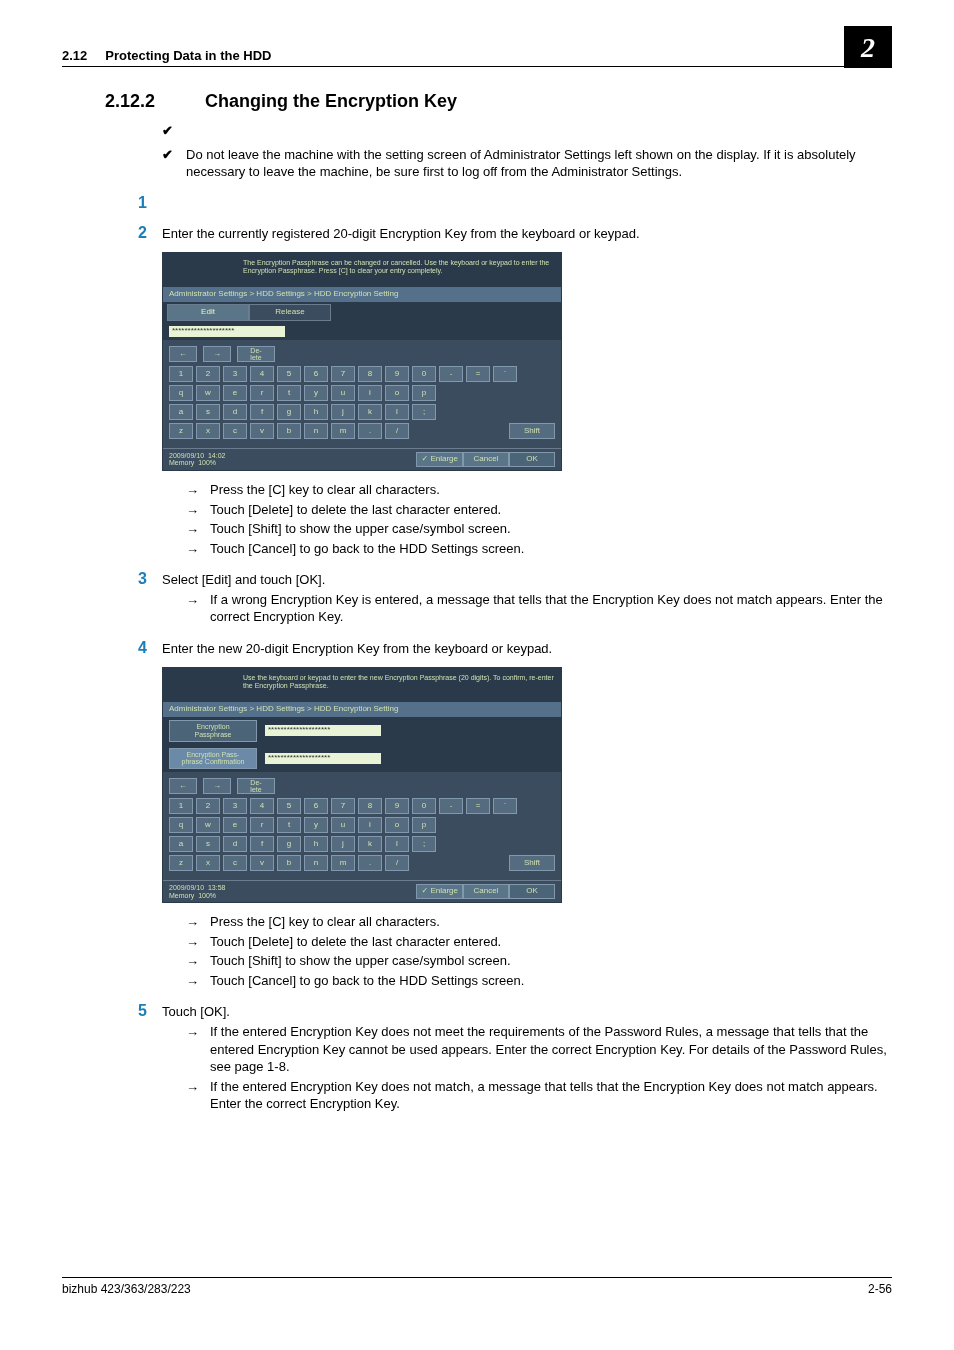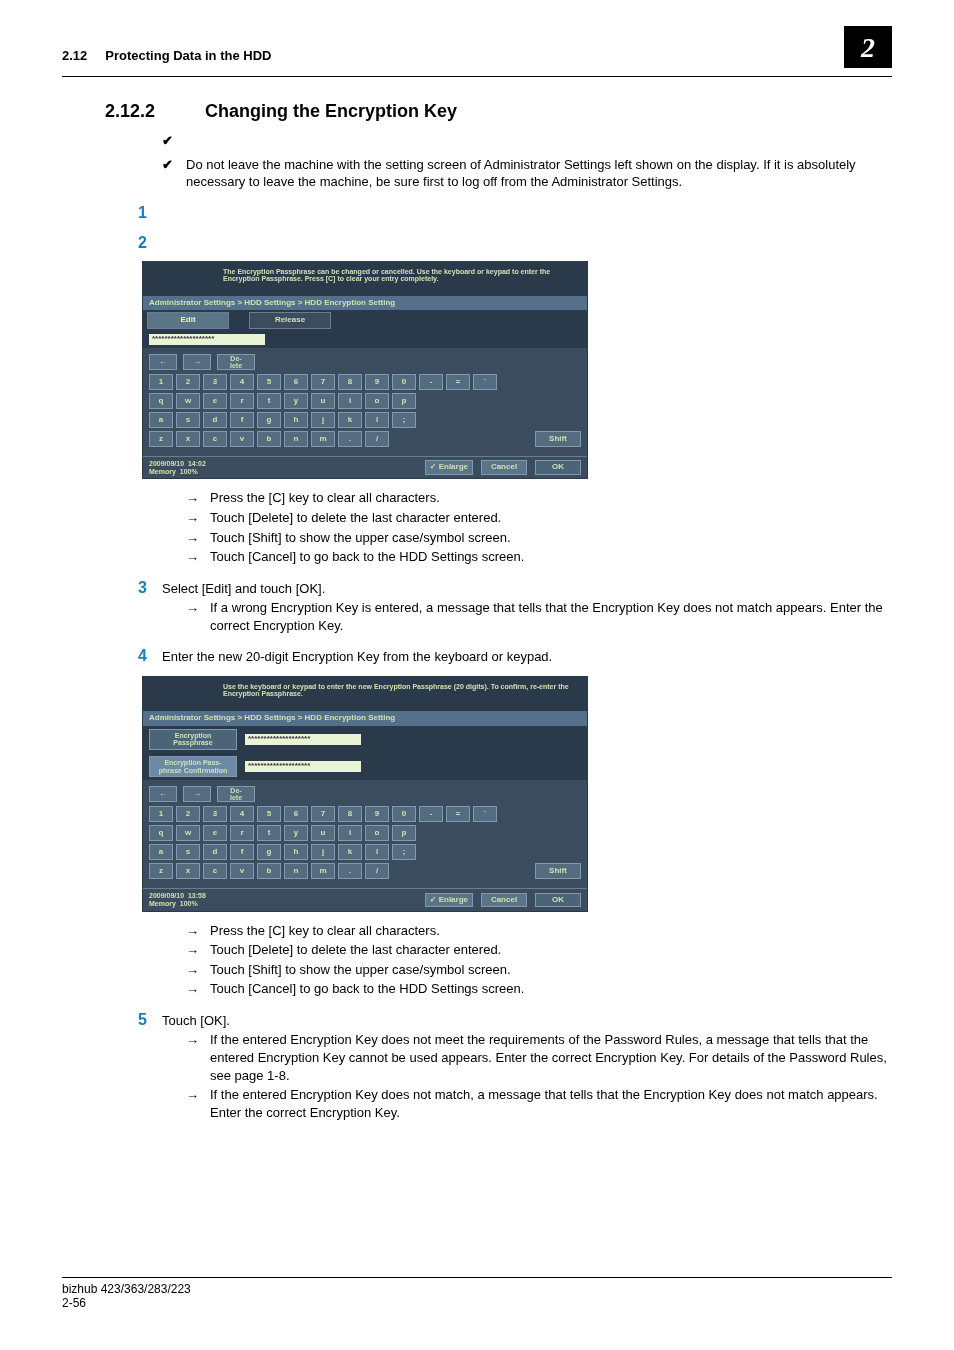--- a/index.html
+++ b/index.html
@@ -13,21 +13,21 @@
   }
   .page {
     width: 954px;
     height: 1350px;
     position: relative;
     box-sizing: border-box;
     padding: 48px 62px 40px 62px;
   }
   .topline {
     border-bottom: 1px solid #000;
-    padding-bottom: 13px;
+    padding-bottom: 3px;
     margin-bottom: 10px;
     display: flex;
     align-items: flex-end;
   }
   .secno-top {
     font-weight: bold;
     font-size: 13px;
     margin-right: 18px;
   }
   .secname-top {
@@ -102,23 +102,22 @@
     margin-top: 2px;
   }
   .arrow-item .mark {
     width: 24px;
     flex: 0 0 24px;
     font-weight: bold;
   }
 
   
   .panel-wrap {
-    margin: 10px 0 10px 80px;
-    width: 446px;
-    font-weight: bold;
+    margin: 10px 0 10px 100px;
+    width: 400px;
   }
   .panel {
     border: 1px solid #2b3a4a;
     background: #2b3a4a;
     font-size: 8px;
     color: #cfe0b0;
     line-height: 1.1;
   }
   .panel .top-msg {
     padding: 6px 6px 6px 80px;
@@ -129,21 +128,21 @@
   .panel .crumb {
     background: #54708a;
     color: #cfe0b0;
     font-size: 8px;
     padding: 3px 6px;
   }
   .panel .tabs {
     display: flex;
     background: #2b3a4a;
     padding: 2px 4px;
-    gap: 20px;
+    gap: 0;
   }
   .tab {
     background: #3a4c5d;
     color: #cfe0b0;
     font-size: 8px;
     padding: 3px 0;
     width: 80px;
     text-align: center;
     border: 1px solid #6a7c8d;
   }
@@ -196,21 +195,20 @@
     color: #cfe0b0;
     font-size: 8px;
     line-height: 14px;
   }
   .kkey.wide { width: 44px; }
   .panel .bottom-bar {
     background: #3a4c5d;
     display: flex;
     align-items: center;
     padding: 3px 6px;
-    gap: 8px;
     border-top: 1px solid #6a7c8d;
   }
   .bottom-left {
     color: #cfe0b0;
     font-size: 7px;
     line-height: 1.1;
   }
   .spacer { flex: 1; }
   .btn-small {
     background: #5a7488;
@@ -237,29 +235,28 @@
     display: flex;
     align-items: center;
     gap: 8px;
     padding: 3px 6px;
     background: #2b3a4a;
   }
 
   
   .footer {
     position: absolute;
-    bottom: 40px;
+    bottom: 54px;
     left: 62px;
     right: 62px;
     border-top: 1px solid #000;
     padding-top: 4px;
     display: flex;
     justify-content: space-between;
     font-size: 12px;
-    flex-direction: column;
   }
 </style>
 </head>
 <body>
 
 <div class="page">
 
   <div class="big-chap">2</div>
 
   <div class="topline">
@@ -281,20 +278,21 @@
       <div>Do not leave the machine with the setting screen of Administrator Settings left shown on the display. If it is absolutely necessary to leave the machine, be sure first to log off from the Administrator Settings.</div>
     </div>
   </div>
 
   <div class="num-step">
     <div class="num">1</div>
   </div>
 
   <div class="num-step">
     <div class="num">2</div>
+    <div>Enter the currently registered 20-digit Encryption Key from the keyboard or keypad.</div>
   </div>
 
   <div class="panel-wrap">
     <div class="panel">
       <div class="top-msg">The Encryption Passphrase can be changed or cancelled. Use the keyboard or keypad to enter the Encryption Passphrase. Press [C] to clear your entry completely.</div>
       <div class="crumb">Administrator Settings &gt; HDD Settings &gt; HDD Encryption Setting</div>
       <div class="tabs">
         <div class="tab active">Edit</div>
         <div class="tab">Release</div>
       </div>

